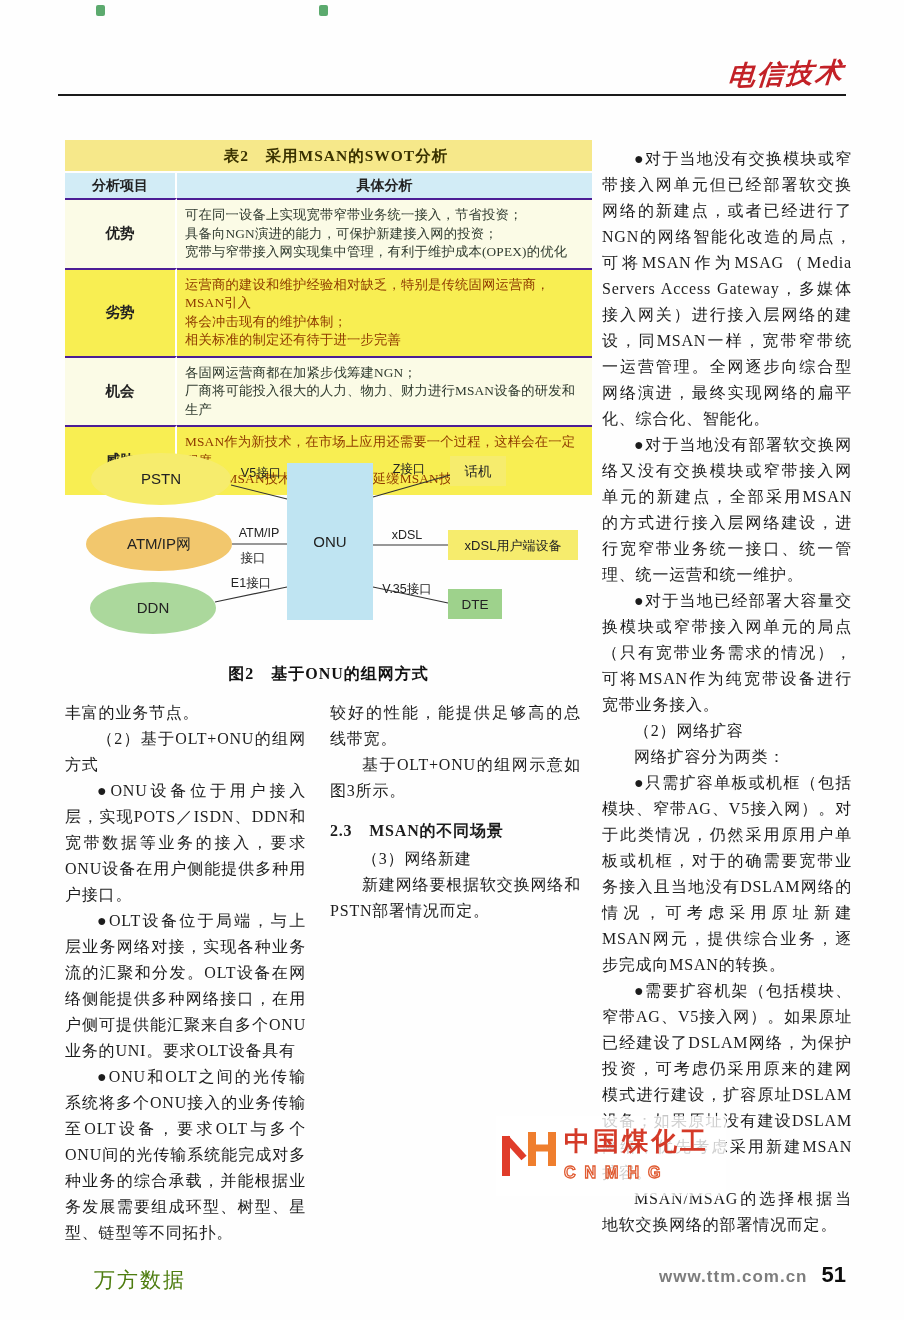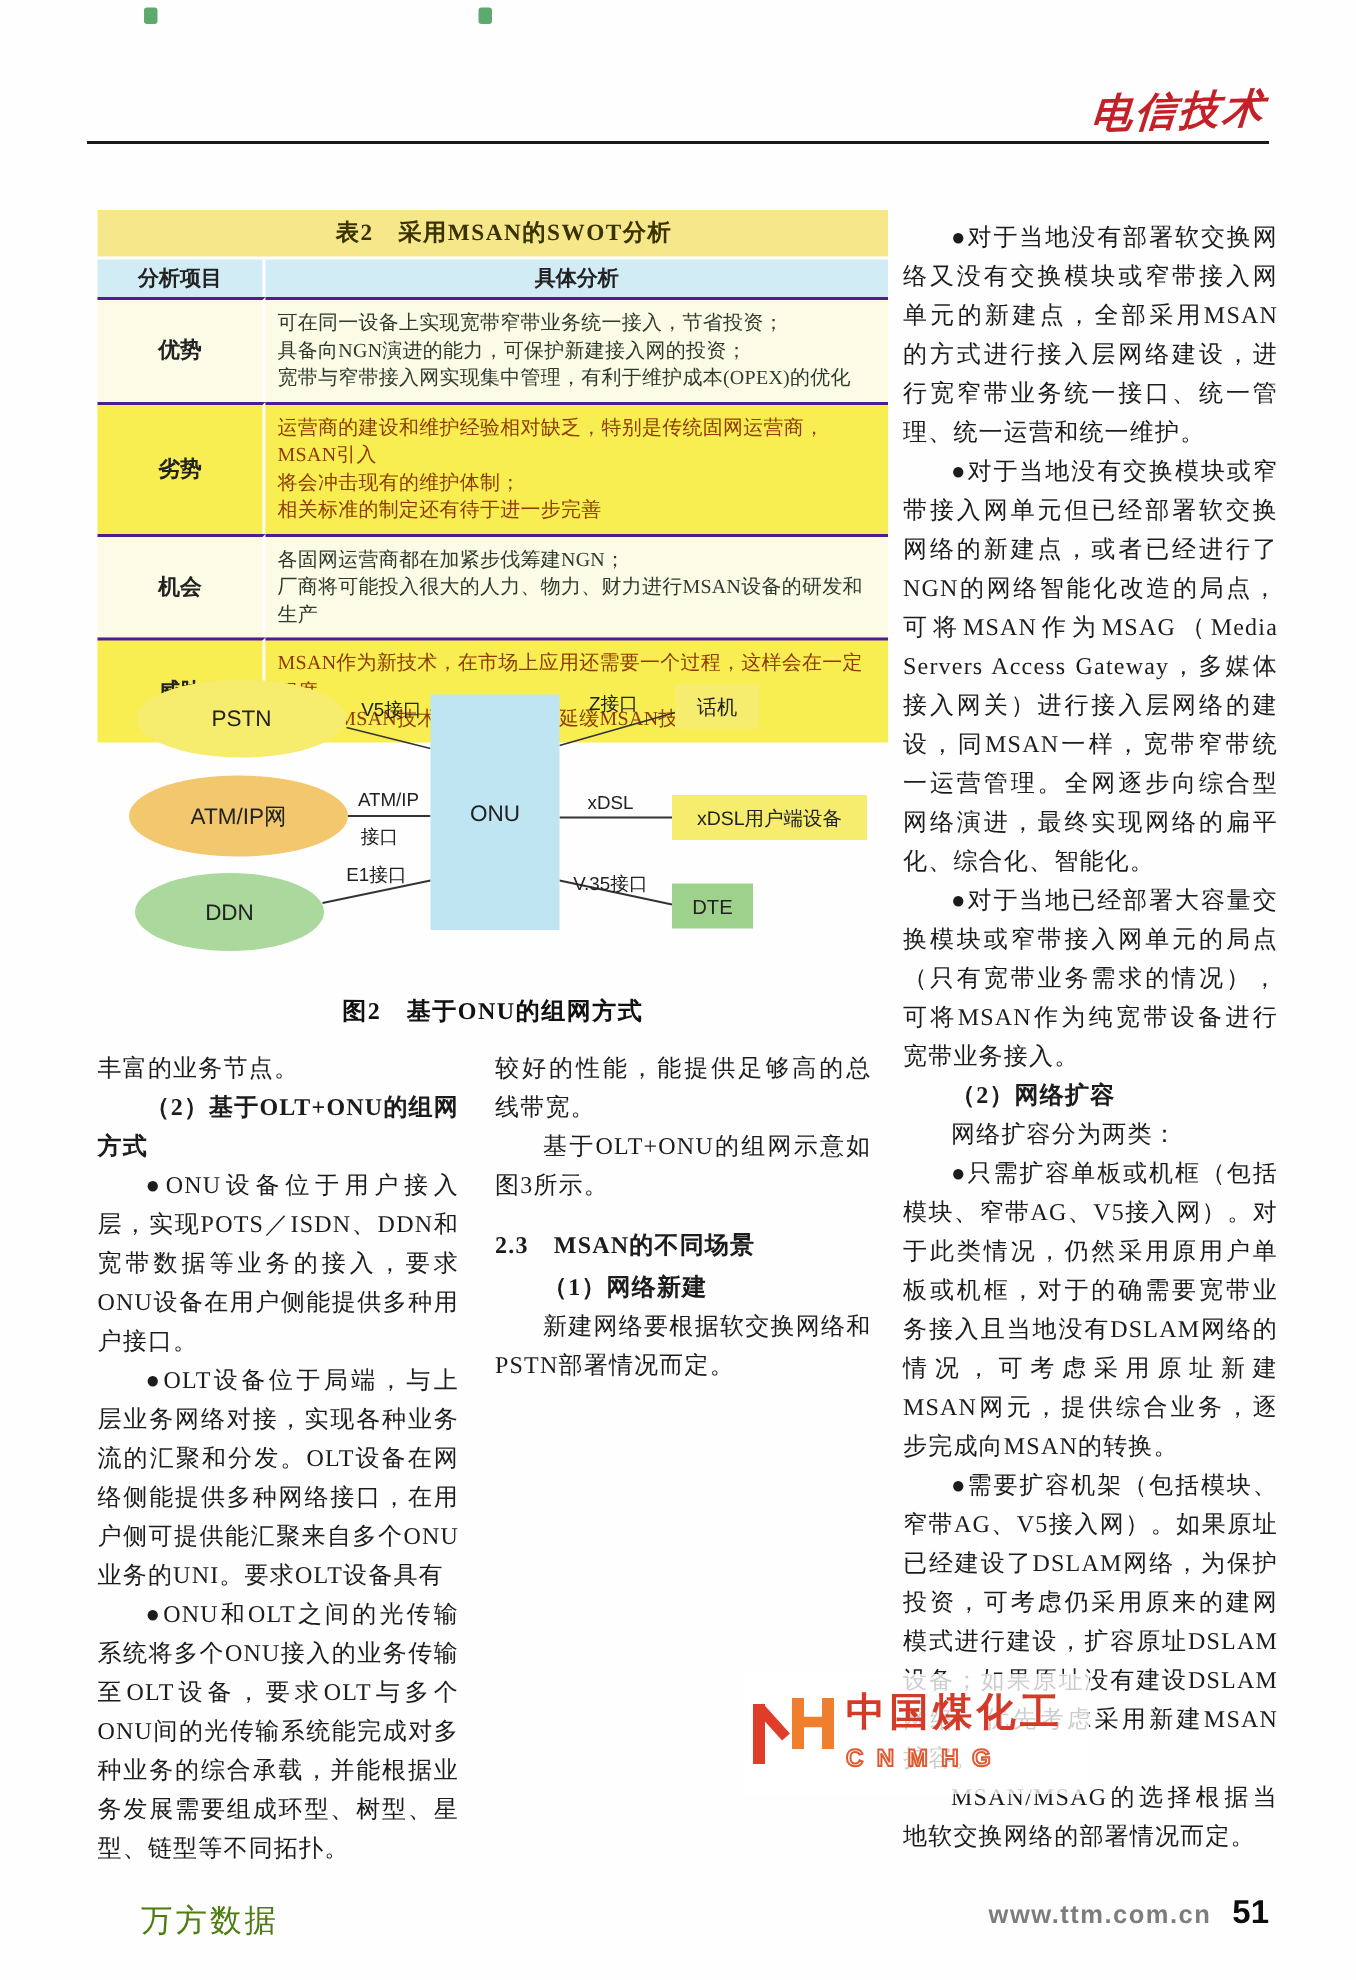--- a/index.html
+++ b/index.html
@@ -49,21 +49,21 @@
     position:absolute; left:65px; top:664px; width:527px; text-align:center;
     font-weight:bold; font-size:16px; color:#111; letter-spacing:1px;
   }
   
   .col{position:absolute; font-size:16px; line-height:26px; text-align:justify; letter-spacing:0.8px;}
   .col p{margin:0; padding:0;}
   .col-left{left:65px;  top:700px; width:241px;}
   .col-mid {left:330px; top:700px; width:251px;}
   .col-right{left:602px; top:146px; width:250px;}
   .ind{text-indent:2em;}
-  .bold{font-weight:bold;}
+  .bold{font-weight:normal;}
   .sec-head{font-weight:bold; margin-top:14px !important; margin-bottom:2px !important;}
   
   .watermark{
     position:absolute; left:496px; top:1116px; width:230px; height:80px;
     background:rgba(255,255,255,0.78);
     display:flex; align-items:center; z-index:5;
   }
   .wm-logo{width:62px; height:56px; margin-left:2px; flex:0 0 auto;}
   .wm-text{display:flex; flex-direction:column; margin-left:4px;}
   .wm-cn{
@@ -184,27 +184,27 @@
     <p class="ind bold">（2）基于OLT+ONU的组网方式</p>
     <p class="ind">●ONU设备位于用户接入层，实现POTS／ISDN、DDN和宽带数据等业务的接入，要求ONU设备在用户侧能提供多种用户接口。</p>
     <p class="ind">●OLT设备位于局端，与上层业务网络对接，实现各种业务流的汇聚和分发。OLT设备在网络侧能提供多种网络接口，在用户侧可提供能汇聚来自多个ONU业务的UNI。要求OLT设备具有</p>
     <p class="ind">●ONU和OLT之间的光传输系统将多个ONU接入的业务传输至OLT设备，要求OLT与多个ONU间的光传输系统能完成对多种业务的综合承载，并能根据业务发展需要组成环型、树型、星型、链型等不同拓扑。</p>
   </div>
 
   <div class="col col-mid">
     <p>较好的性能，能提供足够高的总线带宽。</p>
     <p class="ind">基于OLT+ONU的组网示意如图3所示。</p>
     <p class="sec-head">2.3　MSAN的不同场景</p>
-    <p class="ind bold">（1）网络新建</p>
+    <p class="ind bold">（3）网络新建</p>
     <p class="ind">新建网络要根据软交换网络和PSTN部署情况而定。</p>
   </div>
 
   <div class="col col-right">
+    <p class="ind">●对于当地没有交换模块或窄带接入网单元但已经部署软交换网络的新建点，或者已经进行了NGN的网络智能化改造的局点，可将MSAN作为MSAG（Media Servers Access Gateway，多媒体接入网关）进行接入层网络的建设，同MSAN一样，宽带窄带统一运营管理。全网逐步向综合型网络演进，最终实现网络的扁平化、综合化、智能化。</p>
     <p class="ind">●对于当地没有部署软交换网络又没有交换模块或窄带接入网单元的新建点，全部采用MSAN的方式进行接入层网络建设，进行宽窄带业务统一接口、统一管理、统一运营和统一维护。</p>
-    <p class="ind">●对于当地没有交换模块或窄带接入网单元但已经部署软交换网络的新建点，或者已经进行了NGN的网络智能化改造的局点，可将MSAN作为MSAG（Media Servers Access Gateway，多媒体接入网关）进行接入层网络的建设，同MSAN一样，宽带窄带统一运营管理。全网逐步向综合型网络演进，最终实现网络的扁平化、综合化、智能化。</p>
     <p class="ind">●对于当地已经部署大容量交换模块或窄带接入网单元的局点（只有宽带业务需求的情况），可将MSAN作为纯宽带设备进行宽带业务接入。</p>
     <p class="ind bold">（2）网络扩容</p>
     <p class="ind">网络扩容分为两类：</p>
     <p class="ind">●只需扩容单板或机框（包括模块、窄带AG、V5接入网）。对于此类情况，仍然采用原用户单板或机框，对于的确需要宽带业务接入且当地没有DSLAM网络的情况，可考虑采用原址新建MSAN网元，提供综合业务，逐步完成向MSAN的转换。</p>
     <p class="ind">●需要扩容机架（包括模块、窄带AG、V5接入网）。如果原址已经建设了DSLAM网络，为保护投资，可考虑仍采用原来的建网模式进行建设，扩容原址DSLAM设备；如果原址没有建设DSLAM网络，优先考虑采用新建MSAN扩容。</p>
     <p class="ind">MSAN/MSAG的选择根据当地软交换网络的部署情况而定。</p>
   </div>
 
   <div class="watermark">
     <svg class="wm-logo" viewBox="0 0 62 56">

